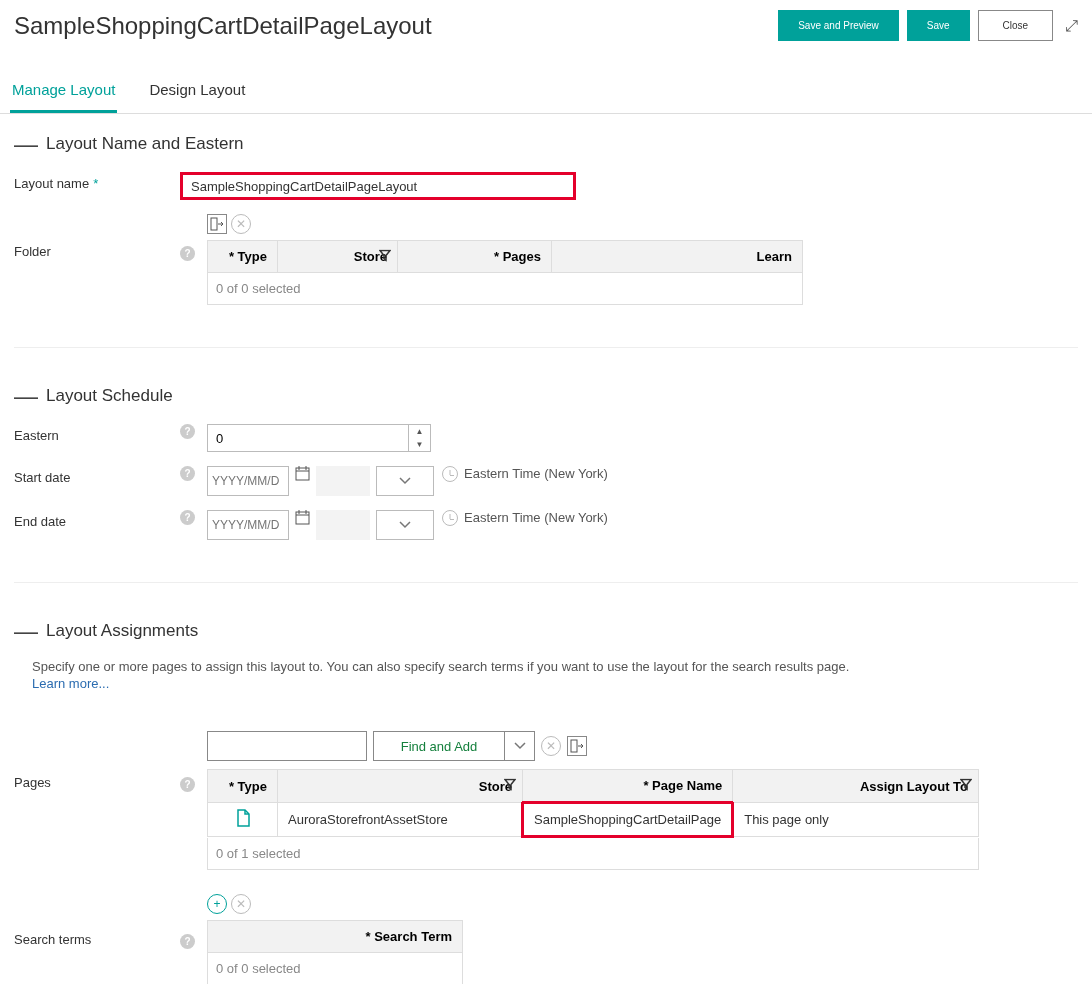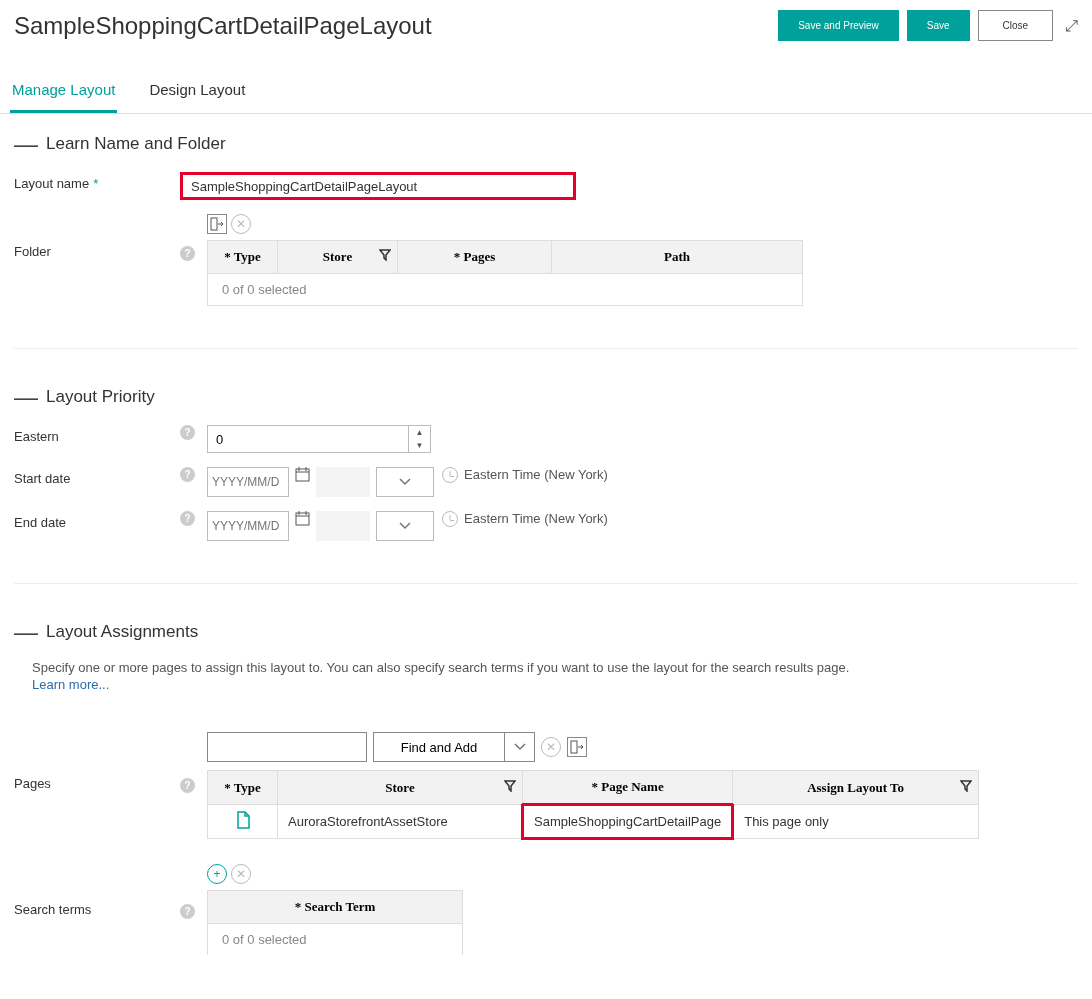--- a/index.html
+++ b/index.html
@@ -133,47 +133,46 @@
   }
   .circ-icon.teal { border-color:#00a19a; color:#00a19a;}
   table.grid {
     border-collapse: collapse;
     border: 1px solid #ccc;
     background: #fff;
   }
   table.grid th {
     background: #f2f2f2;
     border: 1px solid #ddd;
-    text-align: center;
+    text-align: right;
     font-size: 13px;
     font-weight: bold;
     padding: 8px 10px;
     color: #000;
     position:relative;
-    font-family:Liberation Serif, serif;
   }
   table.grid td {
     border: 1px solid #ddd;
     padding: 6px 10px;
     font-size: 13px;
     color: #333;
     background:#fff;
   }
   .filter-icon {
     position:absolute;
     right:6px;
     top:50%;
     transform:translateY(-50%);
     cursor:pointer;
   }
   .filter-icon svg { width:12px; height:12px; fill:none; stroke:#333; stroke-width:1.5;}
   .status-row {
     color: #888;
     font-size: 13px;
-    padding: 8px 14px;
+    padding: 8px 8px;
     border:1px solid #ddd;
     border-top:none;
   }
   .hr { border:none; border-top:1px solid #eee; margin: 18px 14px; }
   .spinner {
     display:flex;
     border:1px solid #bbb;
     width:224px;
     height:28px;
   }
@@ -226,21 +225,21 @@
     display:flex; align-items:center; gap:6px; margin-bottom:8px;
   }
   .find-input {
     border:1px solid #888; width:160px; height:30px;
   }
   .find-btn-group {
     display:flex; border:1px solid #888; height:30px;
   }
   .find-btn-group .lbl {
     width:130px; display:flex; align-items:center; justify-content:center;
-    color:#000000; font-size:13px;
+    color:#15803d; font-size:13px;
   }
   .find-btn-group .dd {
     width:30px; border-left:1px solid #888;
     display:flex; align-items:center; justify-content:center; cursor:pointer;
   }
   .page-icon {
     display:inline-block; width:16px; height:18px;
     position:relative;
   }
   .page-icon svg{width:16px;height:18px;}
@@ -258,21 +257,21 @@
 </div>
 
 <div class="tabs">
   <div class="tab active">Manage Layout</div>
   <div class="tab">Design Layout</div>
 </div>
 
 <div class="section">
   <div class="section-header">
     <span class="dash">—</span>
-    <span>Learn Name and Folder</span>
+    <span>Layout Name and Eastern</span>
   </div>
 
   <div class="field-row">
     <div class="field-label">
       <span>Layout name</span>
       <span class="req">*</span>
     </div>
     <div class="field-body">
       <input class="text-input wide red-border" value="SampleShoppingCartDetailPageLayout" style="">
     </div>
@@ -297,35 +296,35 @@
         <tbody>
             <tr>
           <th style="width:70px">* Type</th>
           <th style="width:120px">
             <span>Store</span>
             <span class="filter-icon"><svg viewBox="0 0 12 12">
                     <path d="M1 1 L11 1 L7 6 L7 11 L5 9 L5 6 Z"></path>
                   </svg></span>
           </th>
           <th style="width:154px">* Pages</th>
-          <th>Path</th>
+          <th>Learn</th>
         </tr>
       </tbody>
         </table>
       <div class="status-row" style="width:596px">0 of 0 selected</div>
     </div>
   </div>
 </div>
 
 <hr class="hr">
 
 <div class="section">
   <div class="section-header">
     <span class="dash">—</span>
-    <span>Layout Priority</span>
+    <span>Layout Schedule</span>
   </div>
 
   <div class="field-row">
     <div class="field-label">
         <span>Eastern</span>
       </div>
     <span class="help-icon">?</span>
     <div class="field-body">
       <div class="spinner">
         <input value="0" style="">
@@ -452,20 +451,21 @@
                     <path d="M10 1 L10 5 L14 5" fill="none" stroke="#00a19a" stroke-width="1.5"></path>
                   </svg>
             </span>
           </td>
           <td>AuroraStorefrontAssetStore</td>
           <td class="red-cell">SampleShoppingCartDetailPage</td>
           <td>This page only</td>
         </tr>
       </tbody>
         </table>
+      <div class="status-row" style="width:772px">0 of 1 selected</div>
     </div>
   </div>
 
   <div style="height:10px"></div>
 
   <div class="field-row">
     <div class="field-label" style="padding-top:38px">
         <span>Search terms</span>
       </div>
     <span class="help-icon" style="margin-top:40px">?</span>

